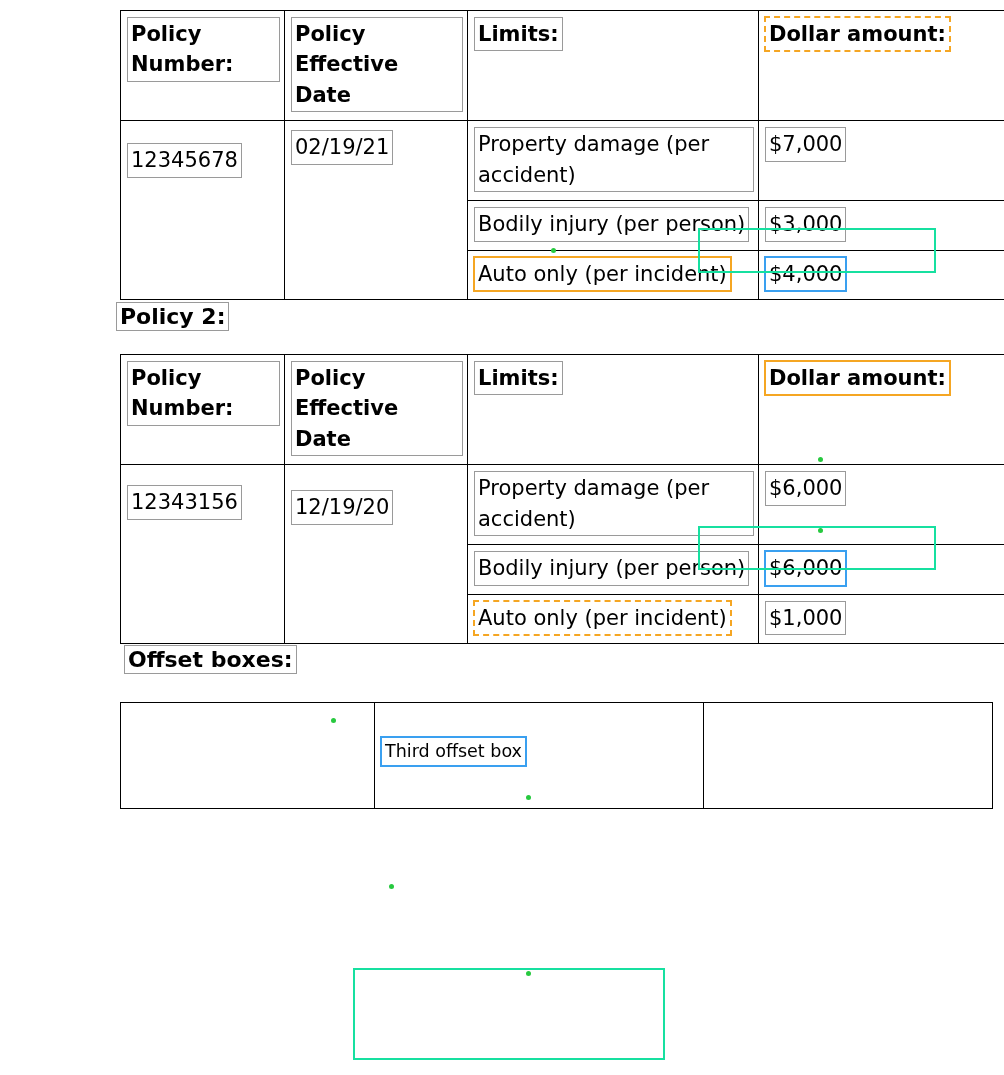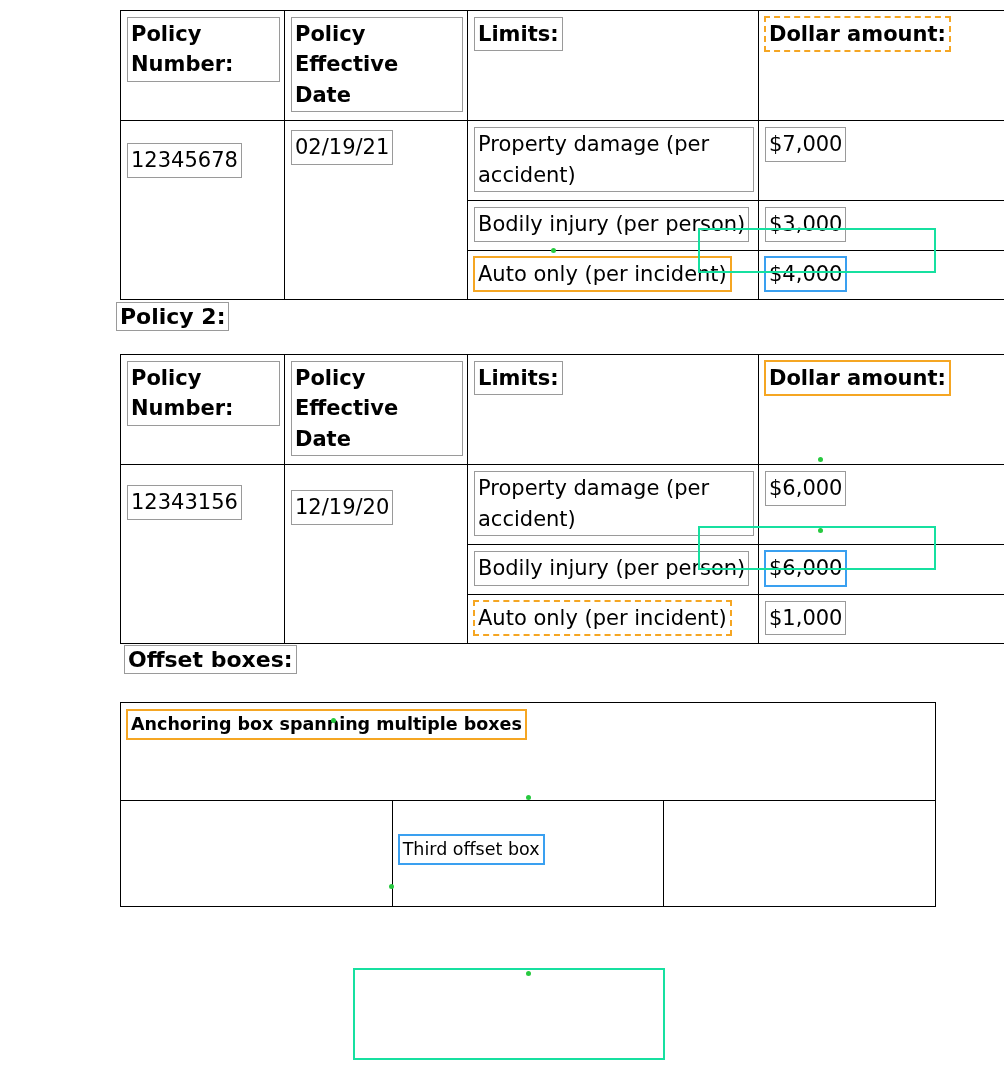--- a/index.html
+++ b/index.html
@@ -225,25 +225,20 @@
   <div class="green-box" style="left:698px; top:526px; width:238px; height:44px;"></div>
   <div class="green-dot" style="left:818px; top:457px;"></div>
   <div class="green-dot" style="left:818px; top:528px;"></div>
 
   <div class="section-label" style="left:128px; top:647px;">
     <span class="tok grey"><span>Offset boxes:</span></span>
   </div>
 
   <table class="offset" style="left:120px; top:702px; width:816px;">
     <tbody>
-        <tr>
-      <td colspan="3" style="height:78px;">
-        <span class="tok orange bold"><span>Anchoring box spanning multiple boxes</span></span>
-      </td>
-    </tr>
     <tr>
       <td class="off-c1" style="height:86px;"></td>
       <td class="off-c2" style="padding-top:36px;">
         <span class="tok blue"><span>Third offset box</span></span>
       </td>
       <td class="off-c3"></td>
     </tr>
   </tbody>
     </table>
 

